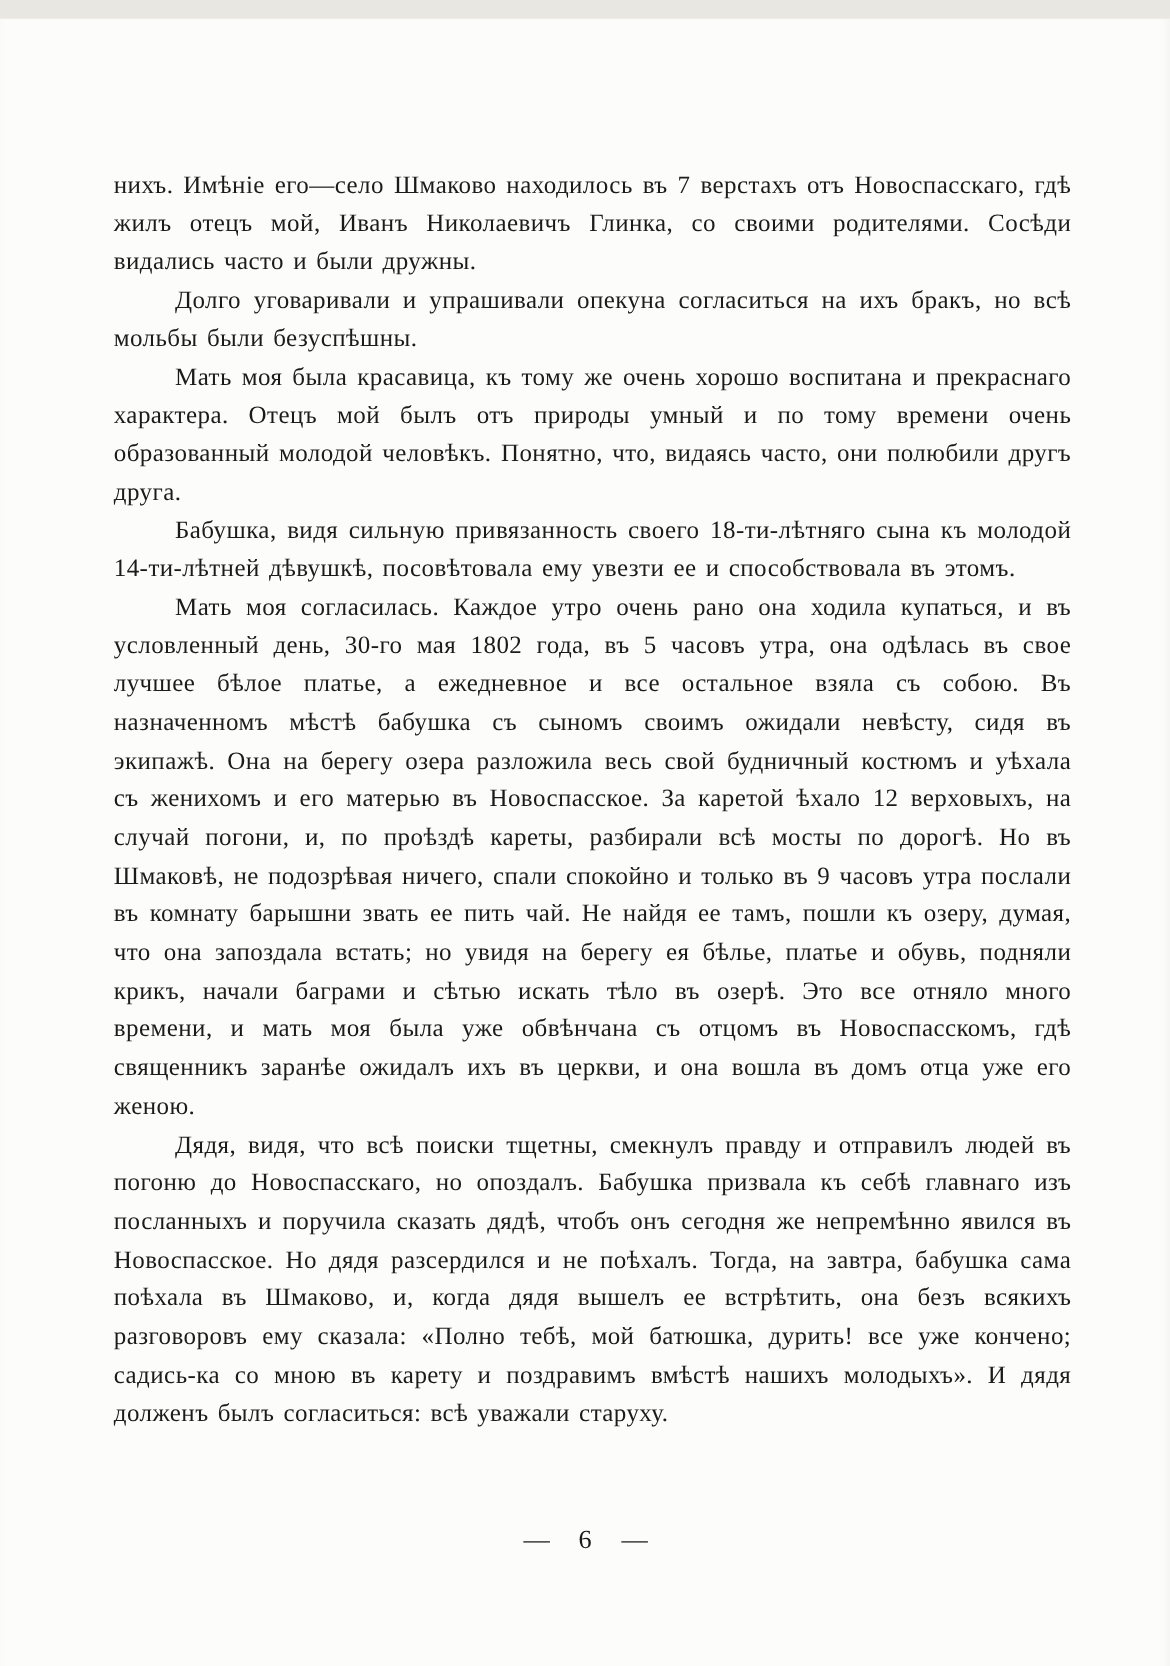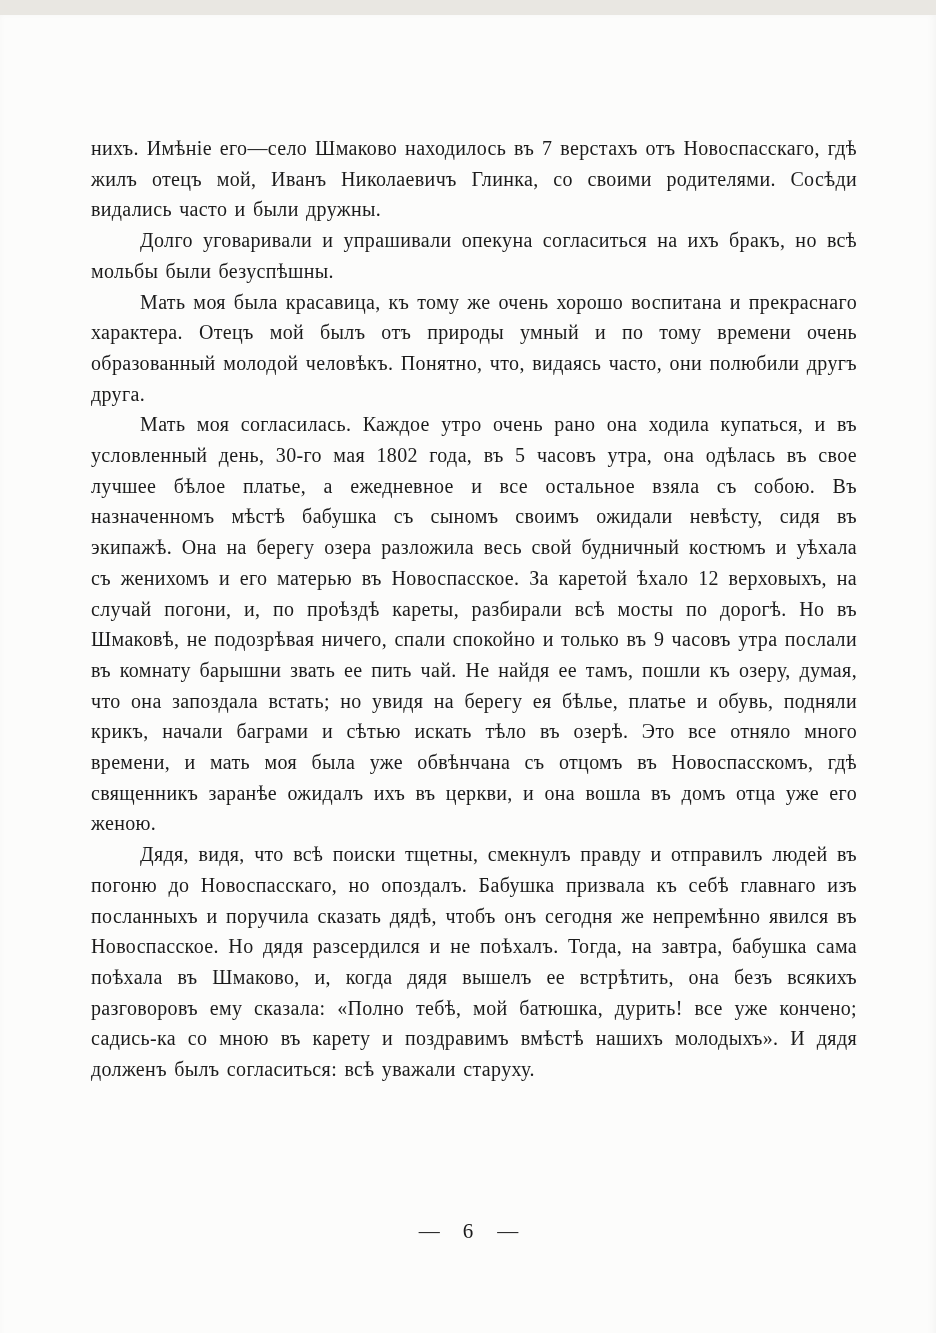--- a/index.html
+++ b/index.html
@@ -56,20 +56,21 @@
 </style>
 </head>
 <body>
 
 <div class="scan-page">
 
   <div class="text-block">
     <p class="para continuation">нихъ. Имѣніе его—село Шмаково находилось въ 7 верстахъ отъ Новоспасскаго, гдѣ жилъ отецъ мой, Иванъ Николаевичъ Глинка, со своими родителями. Сосѣди видались часто и были дружны.</p>
     <p class="para">Долго уговаривали и упрашивали опекуна согласиться на ихъ бракъ, но всѣ мольбы были безуспѣшны.</p>
     <p class="para">Мать моя была красавица, къ тому же очень хорошо воспитана и прекраснаго характера. Отецъ мой былъ отъ природы умный и по тому времени очень образованный молодой человѣкъ. Понятно, что, видаясь часто, они полюбили другъ друга.</p>
+    <p class="para">Бабушка, видя сильную привязанность своего 18-ти-лѣтняго сына къ молодой 14-ти-лѣтней дѣвушкѣ, посовѣтовала ему увезти ее и способствовала въ этомъ.</p>
     <p class="para">Мать моя согласилась. Каждое утро очень рано она ходила купаться, и въ условленный день, 30-го мая 1802 года, въ 5 часовъ утра, она одѣлась въ свое лучшее бѣлое платье, а ежедневное и все остальное взяла съ собою. Въ назначенномъ мѣстѣ бабушка съ сыномъ своимъ ожидали невѣсту, сидя въ экипажѣ. Она на берегу озера разложила весь свой будничный костюмъ и уѣхала съ женихомъ и его матерью въ Новоспасское. За каретой ѣхало 12 верховыхъ, на случай погони, и, по проѣздѣ кареты, разбирали всѣ мосты по дорогѣ. Но въ Шмаковѣ, не подозрѣвая ничего, спали спокойно и только въ 9 часовъ утра послали въ комнату барышни звать ее пить чай. Не найдя ее тамъ, пошли къ озеру, думая, что она запоздала встать; но увидя на берегу ея бѣлье, платье и обувь, подняли крикъ, начали баграми и сѣтью искать тѣло въ озерѣ. Это все отняло много времени, и мать моя была уже обвѣнчана съ отцомъ въ Новоспасскомъ, гдѣ священникъ заранѣе ожидалъ ихъ въ церкви, и она вошла въ домъ отца уже его женою.</p>
     <p class="para">Дядя, видя, что всѣ поиски тщетны, смекнулъ правду и отправилъ людей въ погоню до Новоспасскаго, но опоздалъ. Бабушка призвала къ себѣ главнаго изъ посланныхъ и поручила сказать дядѣ, чтобъ онъ сегодня же непремѣнно явился въ Новоспасское. Но дядя разсердился и не поѣхалъ. Тогда, на завтра, бабушка сама поѣхала въ Шмаково, и, когда дядя вышелъ ее встрѣтить, она безъ всякихъ разговоровъ ему сказала: «Полно тебѣ, мой батюшка, дурить! все уже кончено; садись-ка со мною въ карету и поздравимъ вмѣстѣ нашихъ молодыхъ». И дядя долженъ былъ согласиться: всѣ уважали старуху.</p>
   </div>
 
   <div class="page-footer">
     <span class="dash">—</span><span class="num">6</span><span class="dash">—</span>
   </div>
 
 </div>
 

